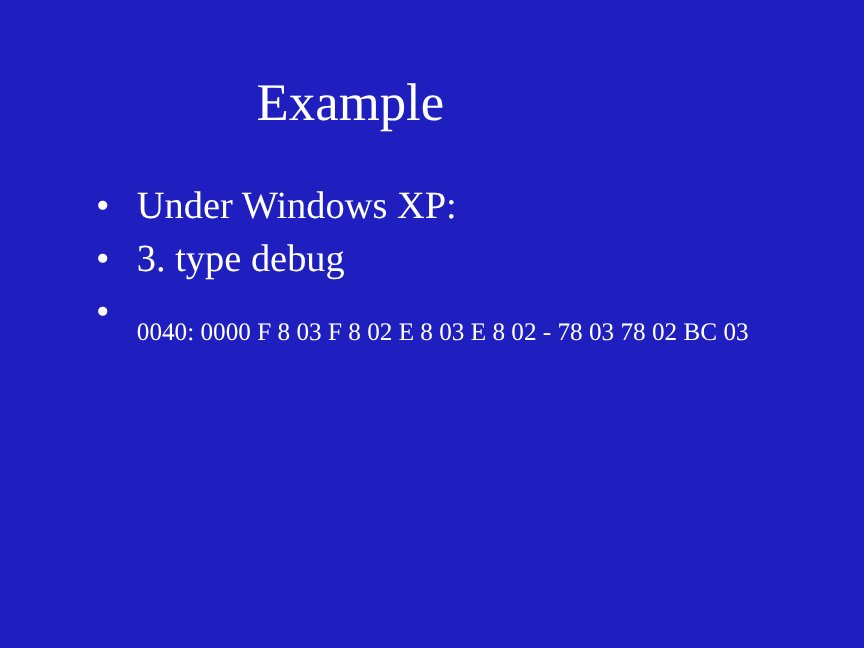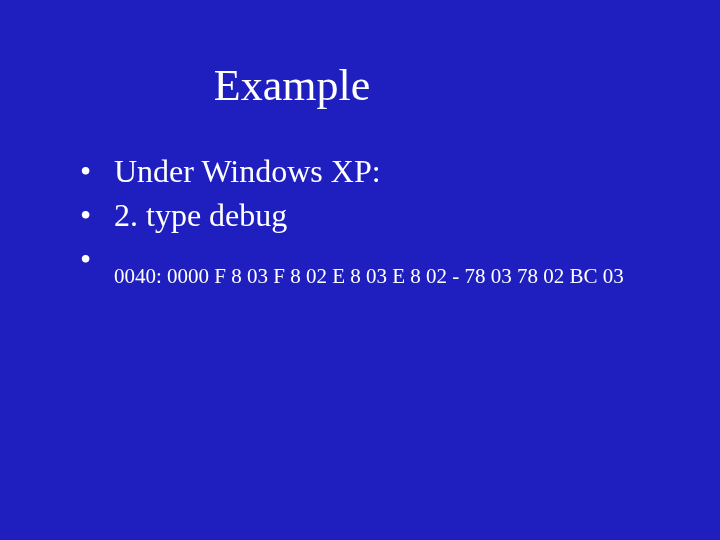--- a/index.html
+++ b/index.html
@@ -52,17 +52,17 @@
     margin-top: 28px;
   }
 </style>
 </head>
 <body>
 
 <div class="slide">
   <div class="title">Example</div>
   <ul class="bullets">
     <li>Under Windows XP:</li>
-    <li>2. type debug</li>
+    <li>3. type debug</li>
     <li></li>
   </ul>
   <div class="hex">0040: 0000 F 8 03 F 8 02 E 8 03 E 8 02 - 78 03 78 02 BC 03</div>
 </div>
 
 </body></html>

